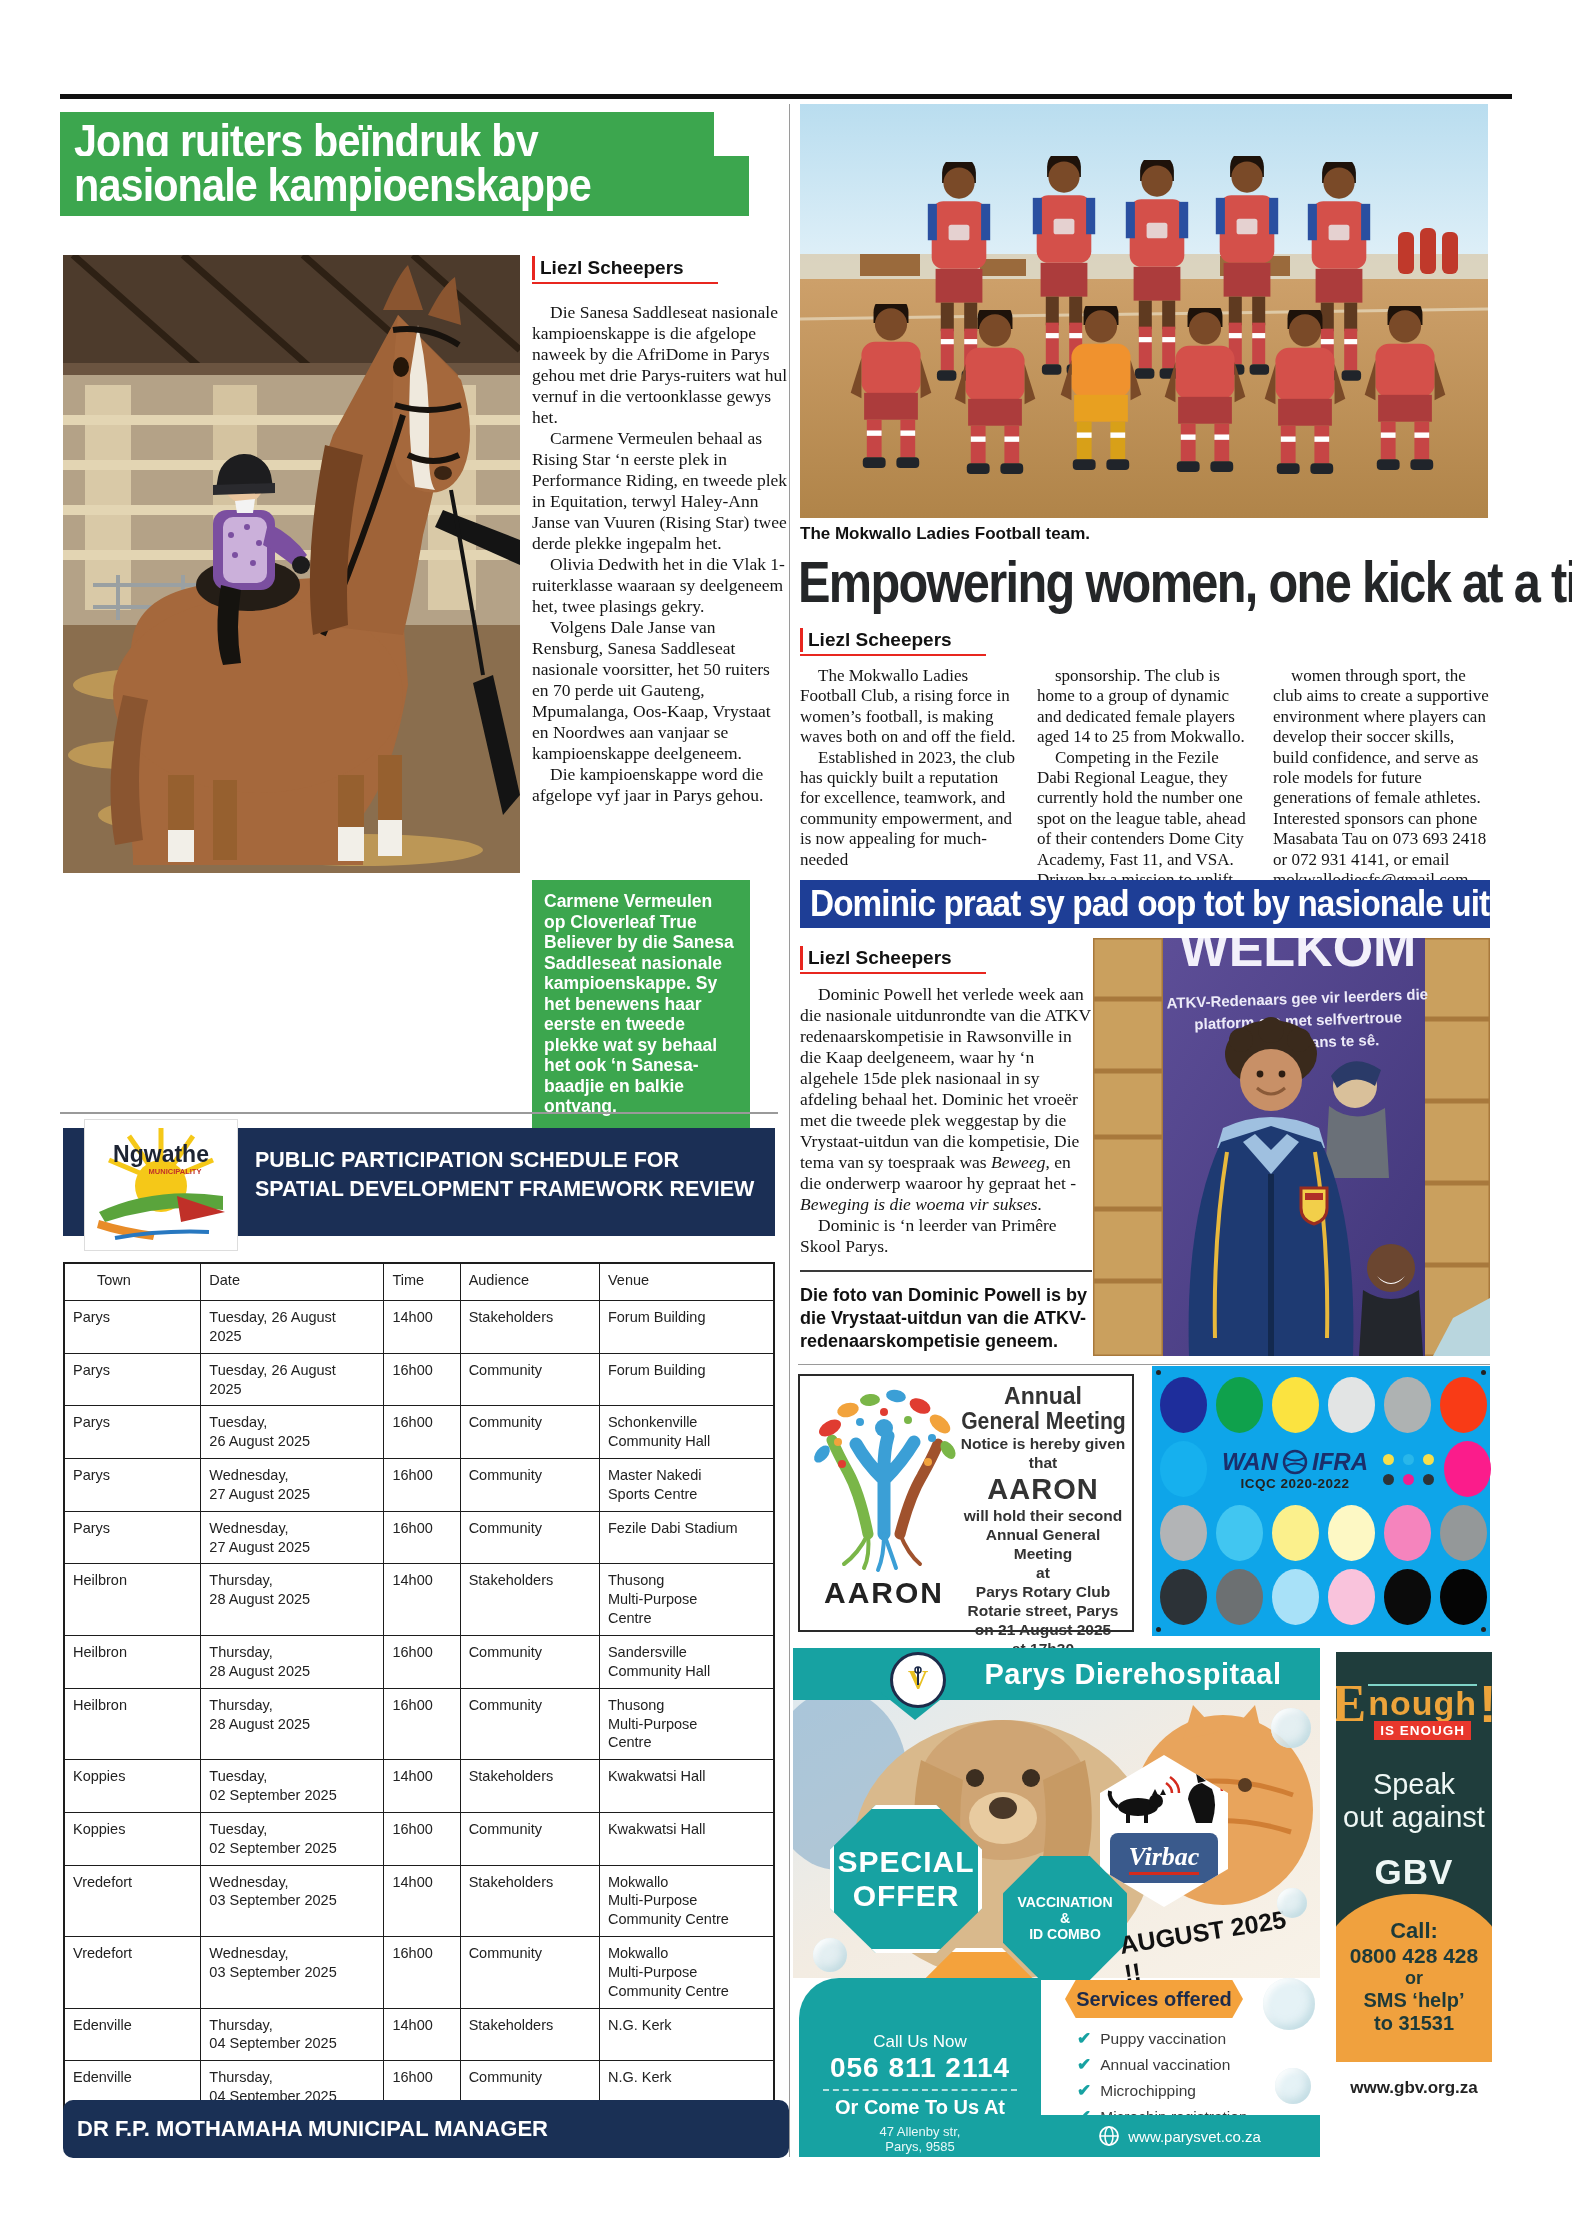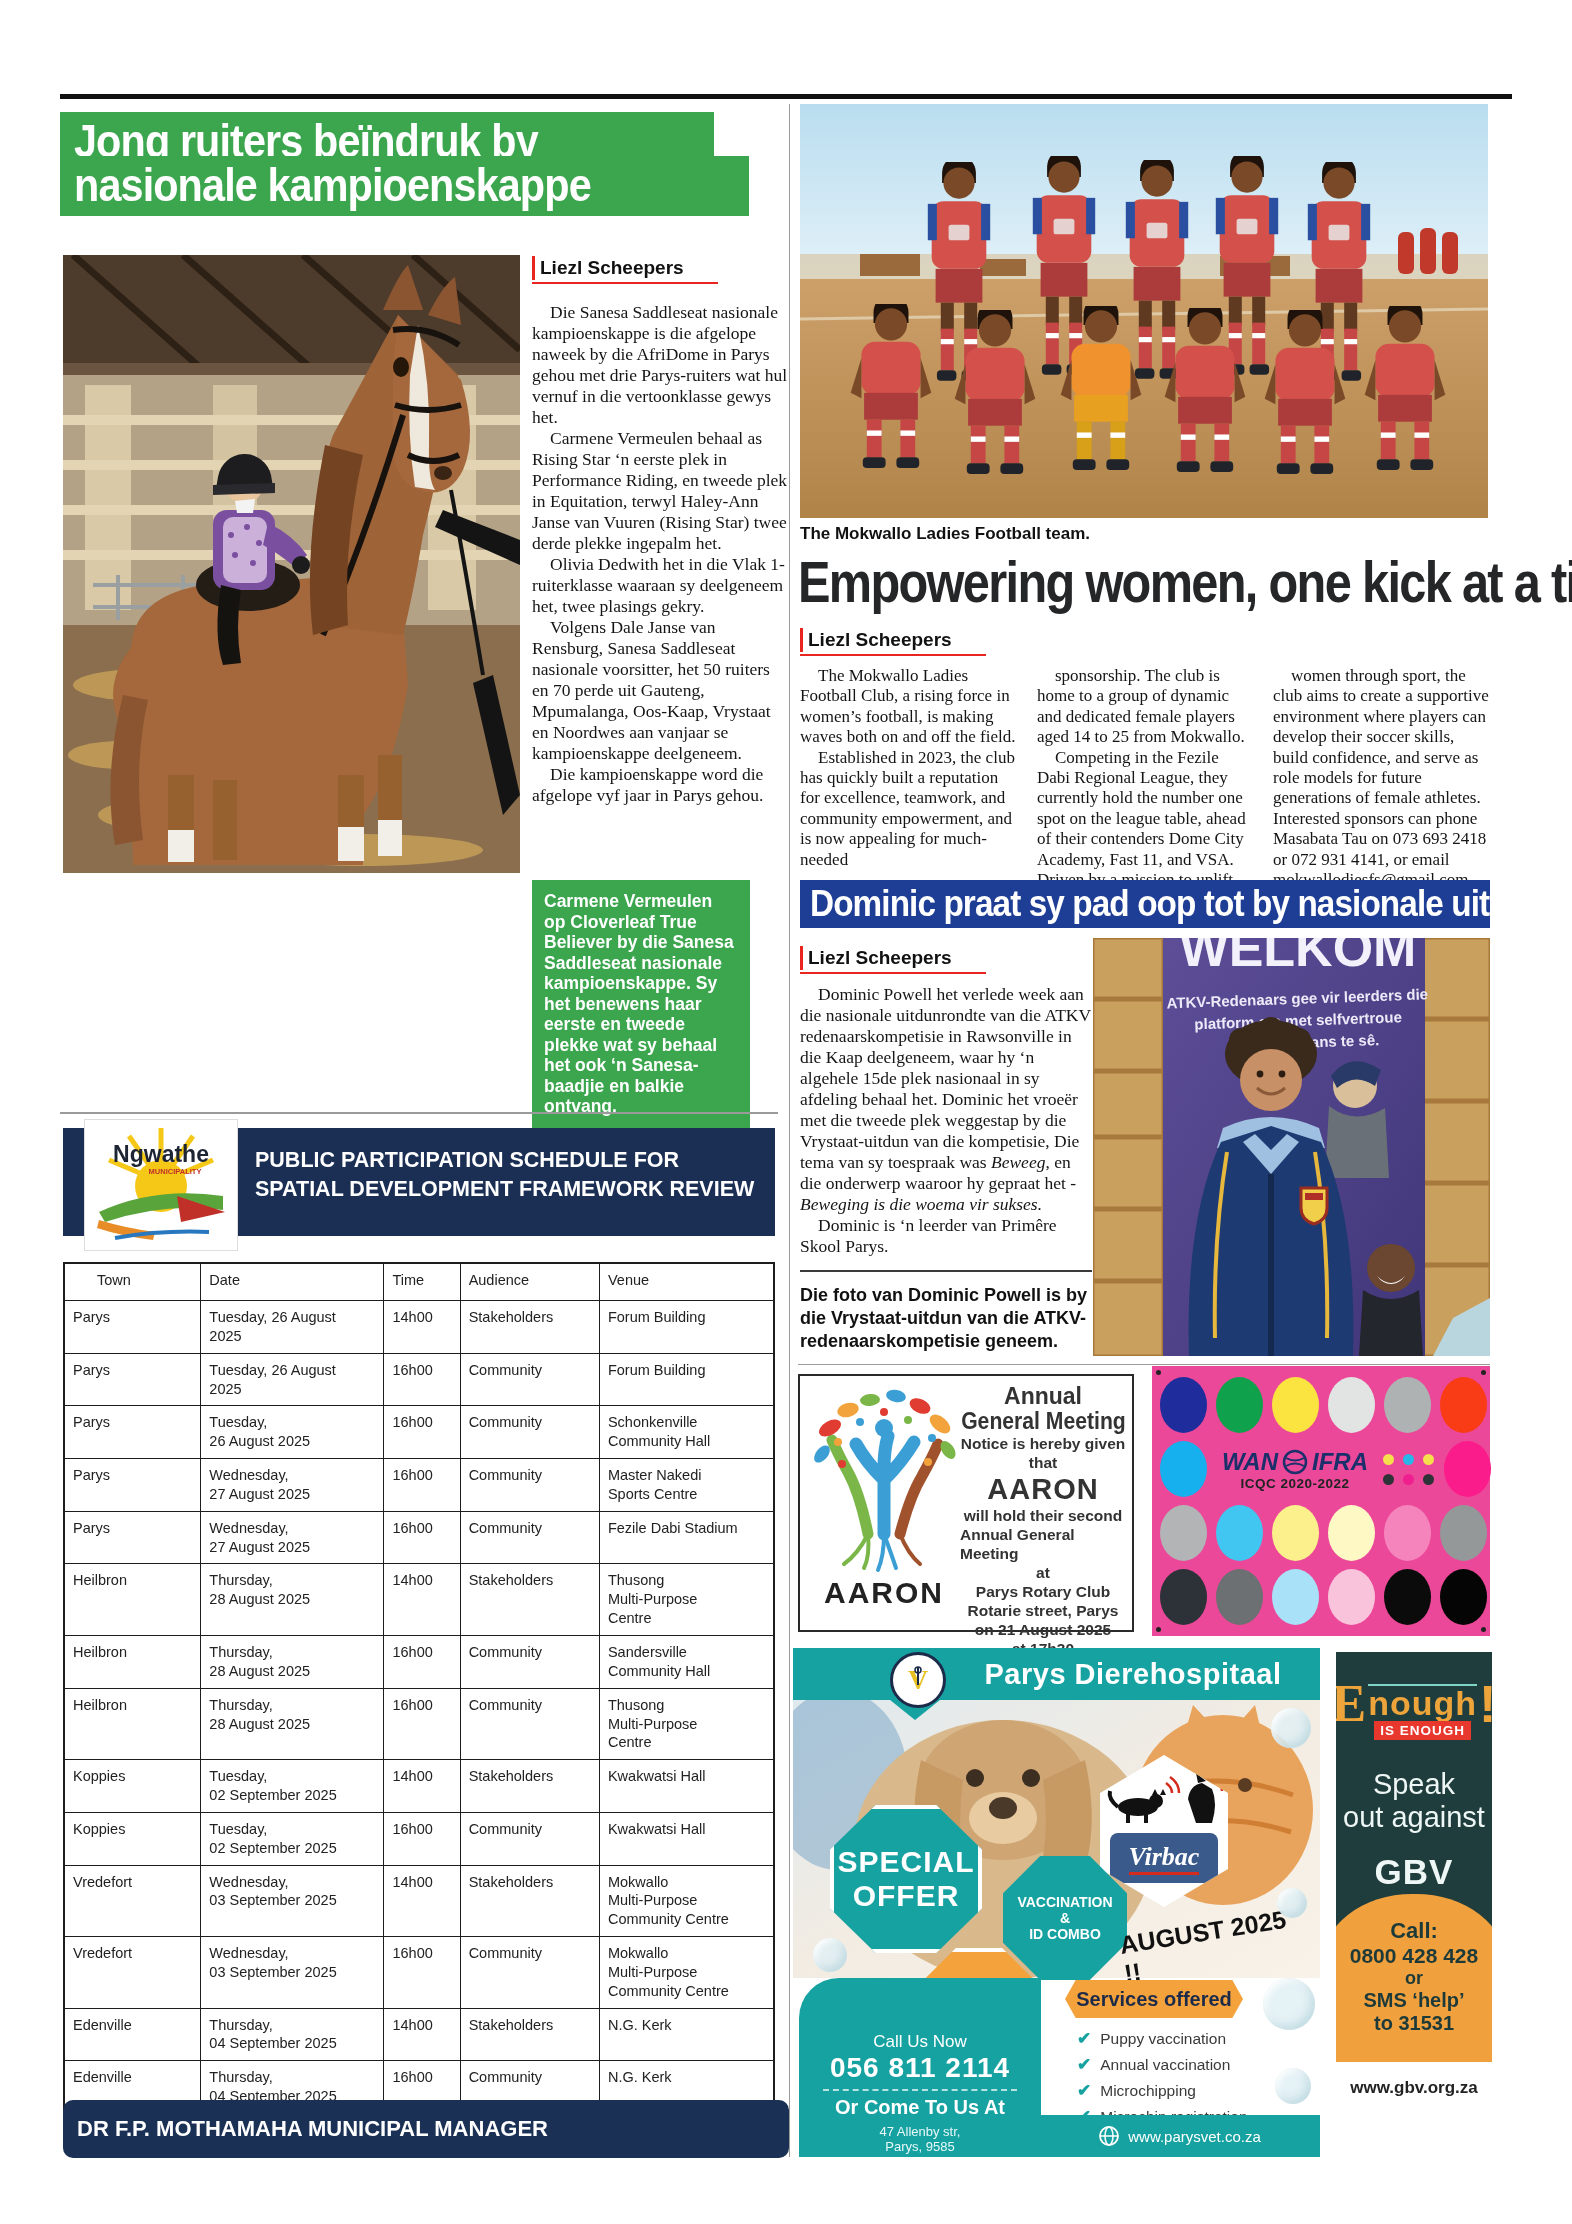--- a/index.html
+++ b/index.html
@@ -45,21 +45,21 @@
   table.sched{border:2.5px solid #1d1d1d;}
   td.pre,th.pre{white-space:pre-line;}
   .mm-footer{background:#1a3055;color:#fff;font-weight:bold;font-size:22px;display:flex;align-items:center;padding-left:14px;}
 
   
   .vline{background:#9a9a9a;width:1px;}
   .hline{background:#9a9a9a;height:1px;}
 
   
   .agm-box{border:2px solid #2a2a2a;background:#fff;}
-  .agm-right{display:flex;flex-direction:column;align-items:center;text-align:left;color:#333;}
+  .agm-right{display:flex;flex-direction:column;align-items:center;text-align:center;color:#333;}
   .agm-t1{font-size:23px;font-weight:bold;line-height:25px;}
   .agm-t2{font-size:23px;font-weight:bold;line-height:25px;white-space:nowrap;transform:scaleX(.92);}
   .agm-s{font-size:15.5px;font-weight:bold;line-height:19px;}
   .agm-org{font-size:29px;font-weight:bold;letter-spacing:1px;line-height:34px;}
   .agm-logo-label{font-size:30px;font-weight:bold;color:#222;letter-spacing:2px;text-align:center;}
 
   
   .dotrow{display:flex;align-items:center;gap:9px;height:62px;}
   .cdot{width:47px;height:56px;border-radius:50%;display:inline-block;flex:0 0 auto;}
   .sdot{width:11px;height:11px;border-radius:50%;display:inline-block;flex:0 0 auto;}
@@ -613,21 +613,21 @@
       <div class="agm-s">will hold their second</div>
       <div class="agm-s">Annual General Meeting</div>
       <div class="agm-s">at</div>
       <div class="agm-s">Parys Rotary Club</div>
       <div class="agm-s">Rotarie street, Parys</div>
       <div class="agm-s">on 21 August 2025</div>
       <div class="agm-s">at 17h30</div>
     </div>
   </div>
 
-  <div class="abs" style="left:1152px;top:1366px;width:338px;height:270px;background:#ec4899;">
+  <div class="abs" style="left:1152px;top:1366px;width:338px;height:270px;background:#0ea5e9;">
     <span class="regdot" style="left:4px;top:4px;"></span>
     <span class="regdot" style="right:4px;top:4px;"></span>
     <span class="regdot" style="left:4px;bottom:4px;"></span>
     <span class="regdot" style="right:4px;bottom:4px;"></span>
     <div class="abs dotrow" style="left:8px;top:8px;">
         <span class="cdot" style="background: rgb(30, 45, 155);"></span>
         <span class="cdot" style="background: rgb(15, 161, 76);"></span>
         <span class="cdot" style="background: rgb(251, 227, 64);"></span>
         <span class="cdot" style="background: rgb(226, 228, 228);"></span>
         <span class="cdot" style="background: rgb(174, 178, 178);"></span>

